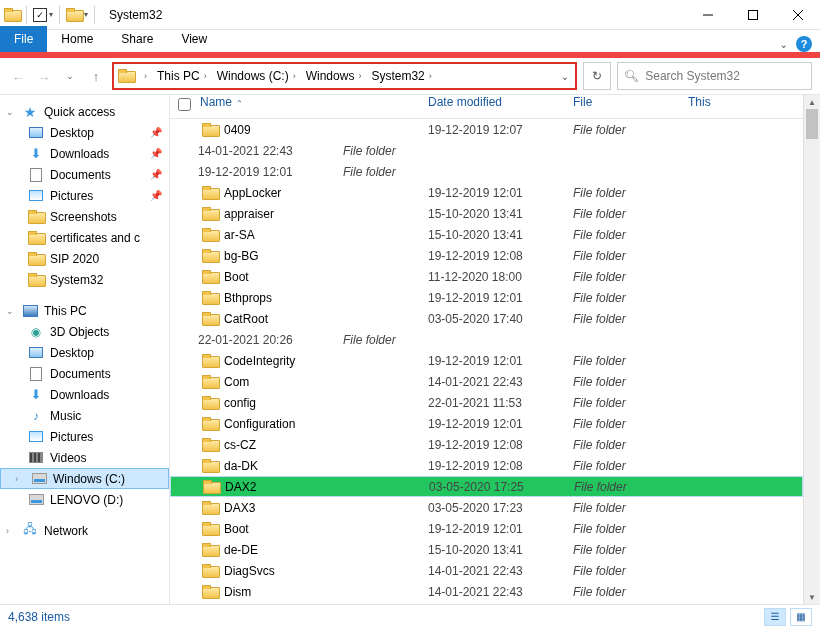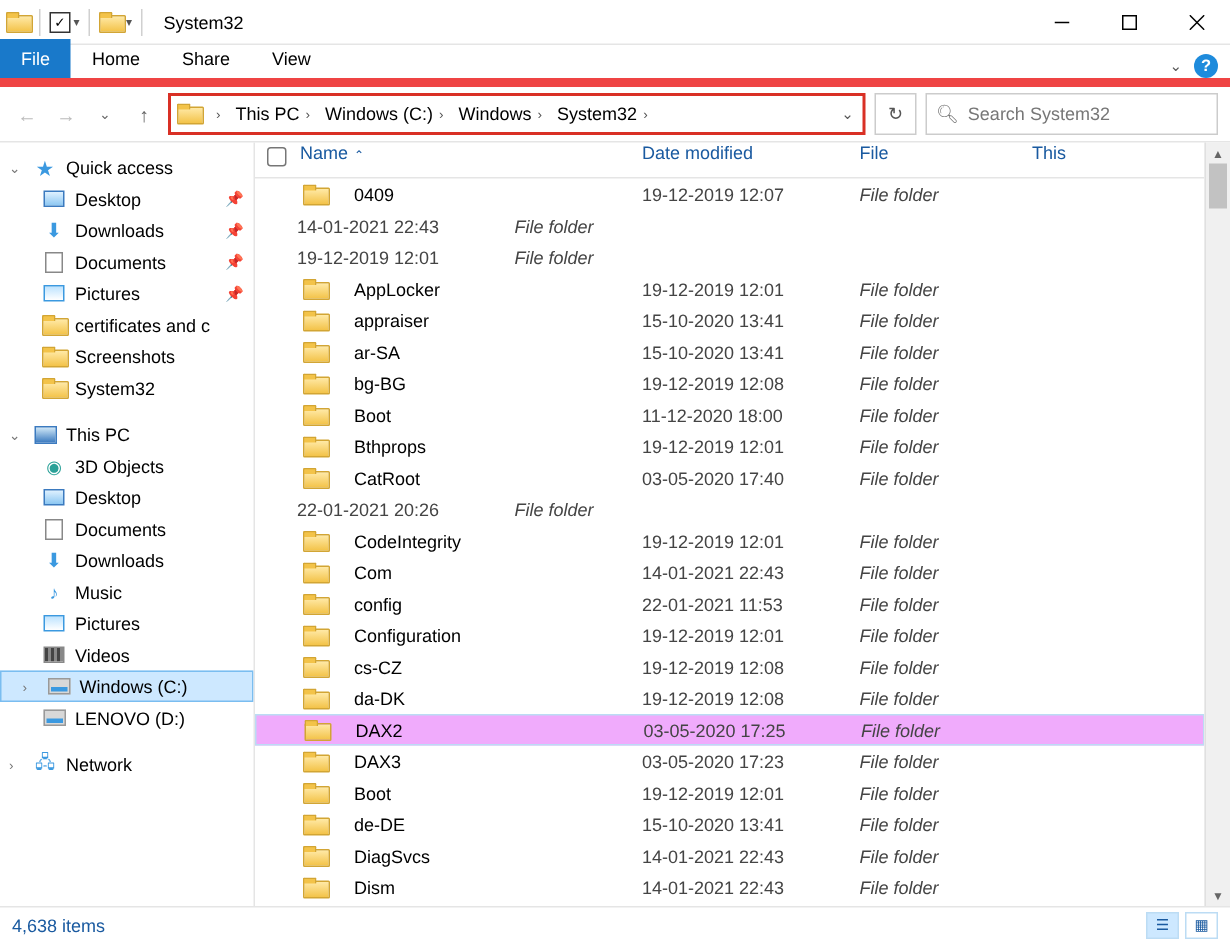--- a/index.html
+++ b/index.html
@@ -56,23 +56,23 @@
   .cols{display:flex;height:24px;border-bottom:1px solid #e5e5e5;align-items:flex-start;font-size:12px;color:#1a5aa0;}
   .col-chk{width:28px;display:flex;justify-content:center;}
   .col-chk input{width:13px;height:13px;}
   .col-name{width:230px;padding-left:2px;}
   .col-date{width:145px;}
   .col-type{width:115px;}
   .col-size{width:60px;}
   .sort-caret{font-size:8px;margin-left:4px;}
   .rows{flex:1;overflow:hidden;}
   .row{display:flex;align-items:center;height:21px;font-size:12px;}
-  .row.highlight{background:#f0abfc;border:1px solid #bcdcf4;}
+  .row.highlight{background:#22c55e;border:1px solid #bcdcf4;}
   .row .rchk{width:28px;}
-  .row .rname{width:230px;display:flex;align-items:center;gap:18px;padding-left:4px;}
+  .row .rname{width:230px;display:flex;align-items:center;gap:6px;padding-left:4px;}
   .row .rdate{width:145px;color:#444;}
   .row .rtype{width:115px;color:#444;font-style:italic;}
   .row .rsize{width:60px;color:#444;}
   .vscroll{width:17px;background:#f0f0f0;border-left:1px solid #e0e0e0;position:relative;}
   .vscroll .thumb{position:absolute;top:14px;left:2px;right:2px;height:30px;background:#c2c2c2;}
   .vscroll .arr{position:absolute;left:0;right:0;height:14px;display:flex;align-items:center;justify-content:center;font-size:8px;color:#666;}
   .status{height:24px;border-top:1px solid #e5e5e5;display:flex;align-items:center;padding:0 8px;font-size:12px;color:#1a5aa0;}
   .status .viewbtns{margin-left:auto;display:flex;gap:4px;}
   .viewbtn{width:22px;height:18px;border:1px solid #bcdcf4;display:flex;align-items:center;justify-content:center;font-size:10px;}
   .viewbtn.active{background:#cde8ff;}
@@ -180,27 +180,33 @@
         <span class="ic">
           <span class="ic-pic"></span>
         </span>
         <span>Pictures</span>
         <span class="pin">📌</span>
       </div>
       <div class="side-item" style="padding-left:28px">
         <span class="ic">
           <span class="folder-icon-sm"></span>
         </span>
+        <span>Screenshots</span>
+      </div>
+      <div class="side-item" style="padding-left:28px">
+        <span class="ic">
+          <span class="folder-icon-sm"></span>
+        </span>
         <span>certificates and c</span>
       </div>
       <div class="side-item" style="padding-left:28px">
         <span class="ic">
           <span class="folder-icon-sm"></span>
         </span>
-        <span>Screenshots</span>
+        <span>SIP 2020</span>
       </div>
       <div class="side-item" style="padding-left:28px">
         <span class="ic">
           <span class="folder-icon-sm"></span>
         </span>
         <span>System32</span>
       </div>
       <div class="side-gap"></div>
       <div class="side-item top">
         <span class="expander">⌄</span>

